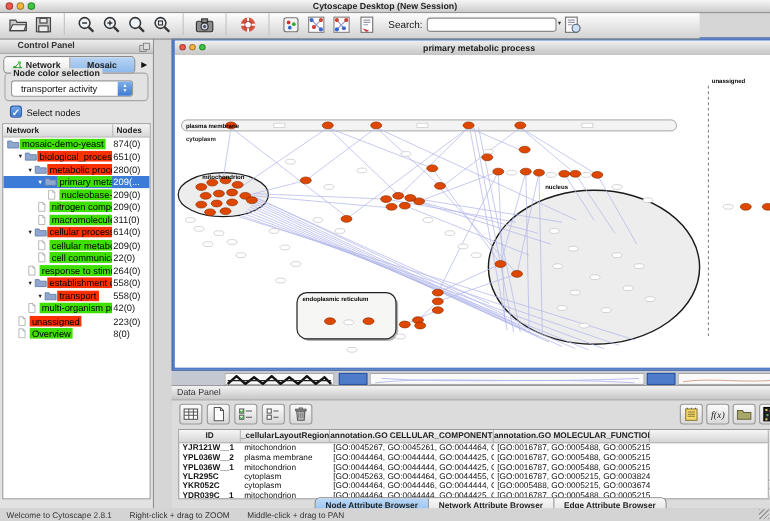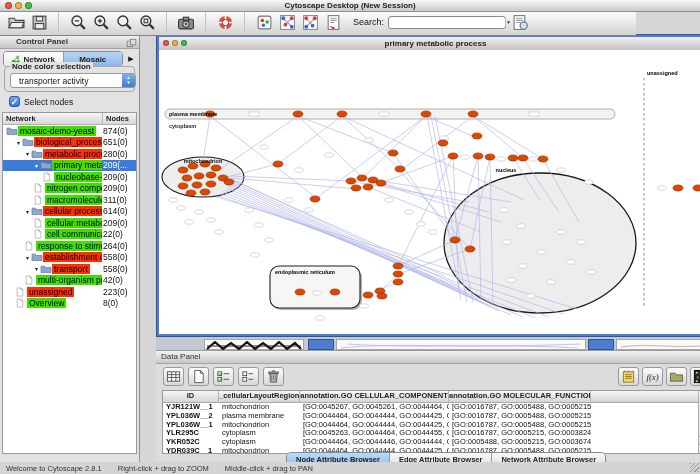--- a/index.html
+++ b/index.html
@@ -40,21 +40,21 @@
   .cp-tab{flex:1;font-size:8px;font-weight:bold;display:flex;align-items:center;justify-content:center;
     gap:2px;color:#222;background:linear-gradient(#fefefe,#e9e9e9);border:none;padding:0}
   .cp-tab.active{background:linear-gradient(#b9d5f3,#8cb8ea)}
   .cp-tab + .cp-tab{border-left:1px solid #9a9a9a}
   .tab-overflow{width:12px;height:13px;margin-left:2px;border:none;background:transparent;
     font-size:7px;color:#111;padding:0}
   .group-box{position:absolute;left:4px;top:31px;width:131px;height:26px;border:1px solid #a8a8a8;
     border-radius:4px;box-sizing:border-box}
   .legend{position:absolute;left:5px;top:-5px;background:#e2e2e2;padding:0 2px;font-size:8px;
     font-weight:bold;color:#222;white-space:nowrap}
-  .combo{position:absolute;left:5px;top:6px;width:126px;height:15px;border:1px solid #9a9a9a;border-radius:3px;
+  .combo{position:absolute;left:5px;top:6px;width:111px;height:15px;border:1px solid #9a9a9a;border-radius:3px;
     background:#fff;display:flex;align-items:center;box-sizing:border-box}
   .combo-text{flex:1;font-size:8.5px;padding-left:8px;color:#111;white-space:nowrap;overflow:hidden}
   .combo-btn{width:13px;height:13px;background:linear-gradient(#7fb0ec,#3e7ad1);
     border-radius:0 2px 2px 0;display:flex;flex-direction:column;align-items:center;
     justify-content:center;color:#fff;font-size:4.5px;line-height:4.5px}
   .check-row{position:absolute;left:9px;top:61px;display:flex;align-items:center;gap:4px}
   .checkbox{width:11px;height:11px;border-radius:3px;background:linear-gradient(#6fa6ea,#3b76cf);
     border:1px solid #2d5da8;color:#fff;font-size:9px;line-height:10px;text-align:center;
     font-weight:bold;box-sizing:border-box}
   .check-label{font-size:8.5px;color:#111}
@@ -843,22 +843,22 @@
           </div>
         </div>
       <div class="dt-scroll">
         <div class="dt-thumb"></div>
         <div class="dt-sb" style="bottom:8px">▲</div>
         <div class="dt-sb" style="bottom:0">▼</div>
       </div>
     </div>
     <div class="dp-tabs" id="dp-tabs">
         <button class="dp-tab active">Node Attribute Browser</button>
+        <button class="dp-tab">Network Attribute Browser</button>
         <button class="dp-tab">Edge Attribute Browser</button>
-        <button class="dp-tab">Network Attribute Browser</button>
       </div>
   </div>
 </div>
 
 <div class="status-bar" id="status-bar">
     <span class="st-item">Welcome to Cytoscape 2.8.1</span>
     <span class="st-item">Right-click + drag to ZOOM</span>
     <span class="st-item">Middle-click + drag to PAN</span>
   </div>
 <div class="grip"></div>

